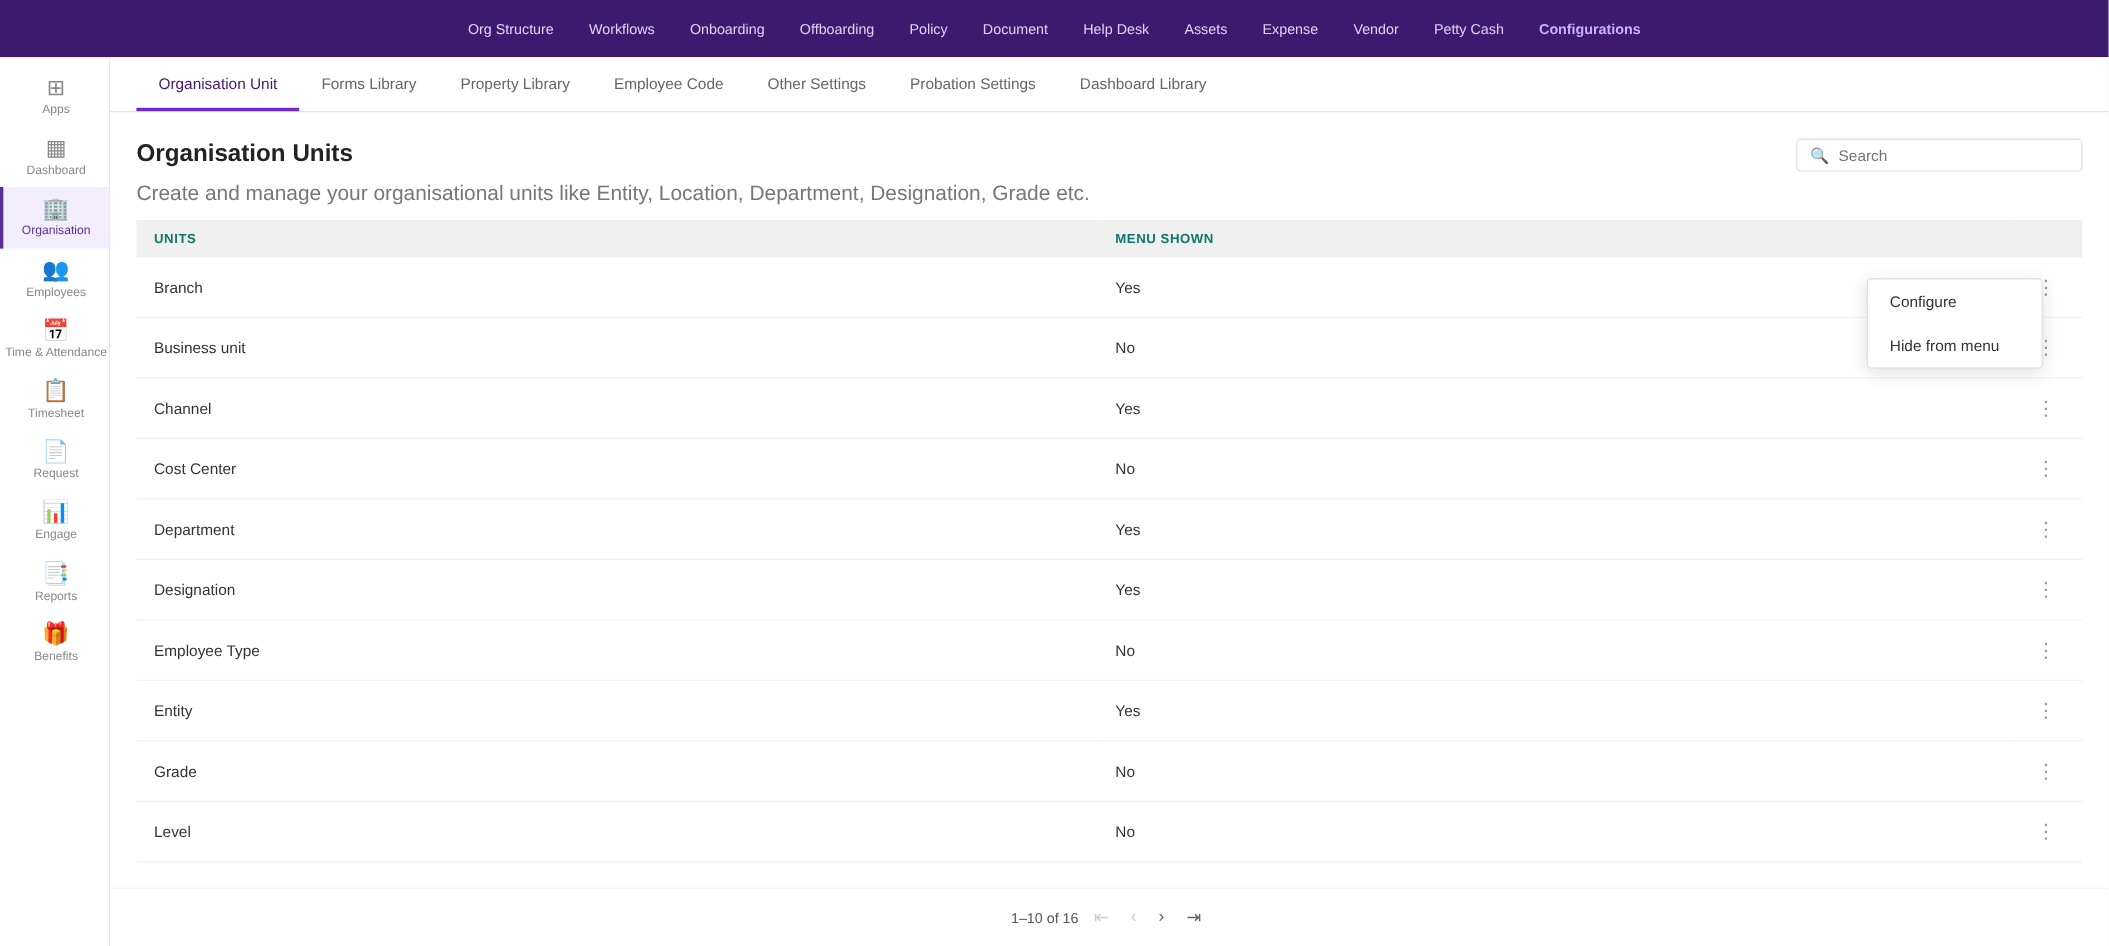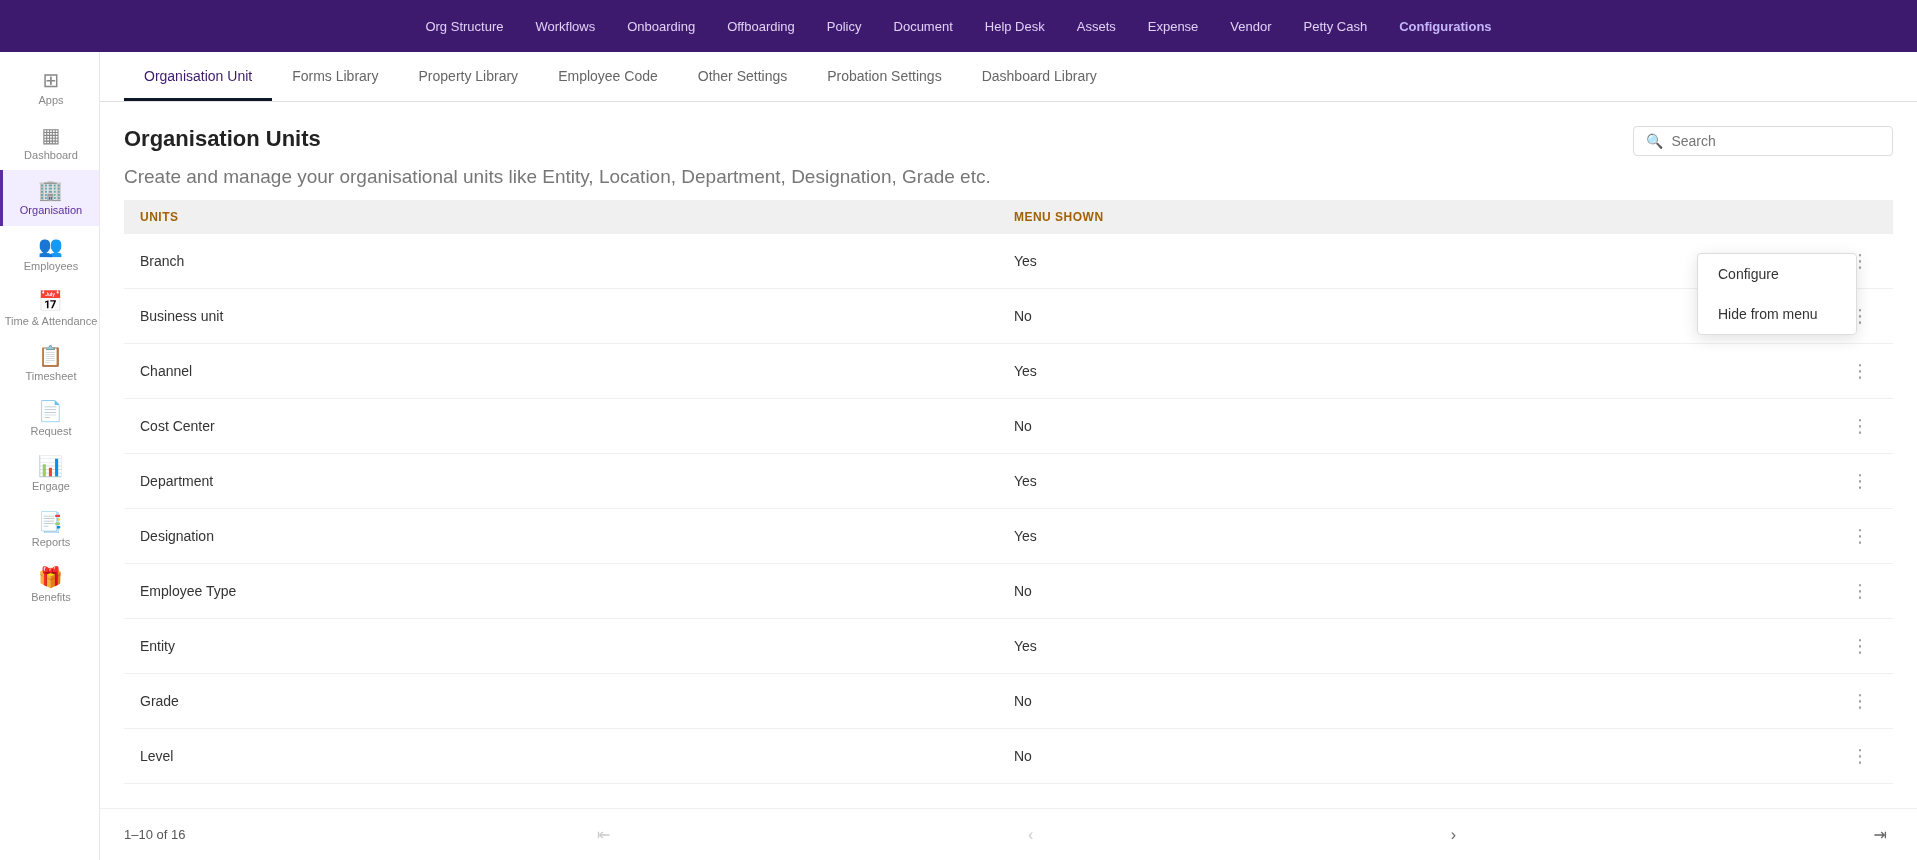--- a/index.html
+++ b/index.html
@@ -80,21 +80,21 @@
       flex-shrink: 0;
     }
     .tab-item {
       padding: 16px 20px 14px;
       font-size: 14px;
       color: #666;
       cursor: pointer;
       border-bottom: 3px solid transparent;
       white-space: nowrap;
     }
-    .tab-item.active { color: #3d1a6e; border-bottom: 3px solid #0f172a; font-weight: 500; }
+    .tab-item.active { color: #3d1a6e; border-bottom: 3px solid #6d28d9; font-weight: 500; }
 
     
     .page-header {
       padding: 24px 24px 12px;
       display: flex;
       align-items: flex-start;
       justify-content: space-between;
       flex-shrink: 0;
     }
     .page-header-left {}
@@ -138,21 +138,21 @@
     table {
       width: 100%;
       border-collapse: collapse;
     }
     thead tr {
       background: #f0f0f0;
     }
     thead th {
       font-size: 12px;
       font-weight: 600;
-      color: #a16207;
+      color: #0f766e;
       text-align: left;
       padding: 10px 16px;
       letter-spacing: 0.5px;
     }
     tbody tr {
       border-bottom: 1px solid #f0f0f0;
     }
     tbody td {
       padding: 16px 16px;
       font-size: 14px;
@@ -170,21 +170,21 @@
       font-size: 18px;
       line-height: 1;
       padding: 2px 8px;
       border-radius: 4px;
     }
 
     
     .table-footer {
       display: flex;
       align-items: center;
-      justify-content: space-between;
+      justify-content: center;
       padding: 12px 24px;
       border-top: 1px solid #f0f0f0;
       flex-shrink: 0;
       gap: 8px;
     }
     .pagination-info { font-size: 13px; color: #555; }
     .pagination-btn {
       background: none;
       border: none;
       cursor: pointer;

